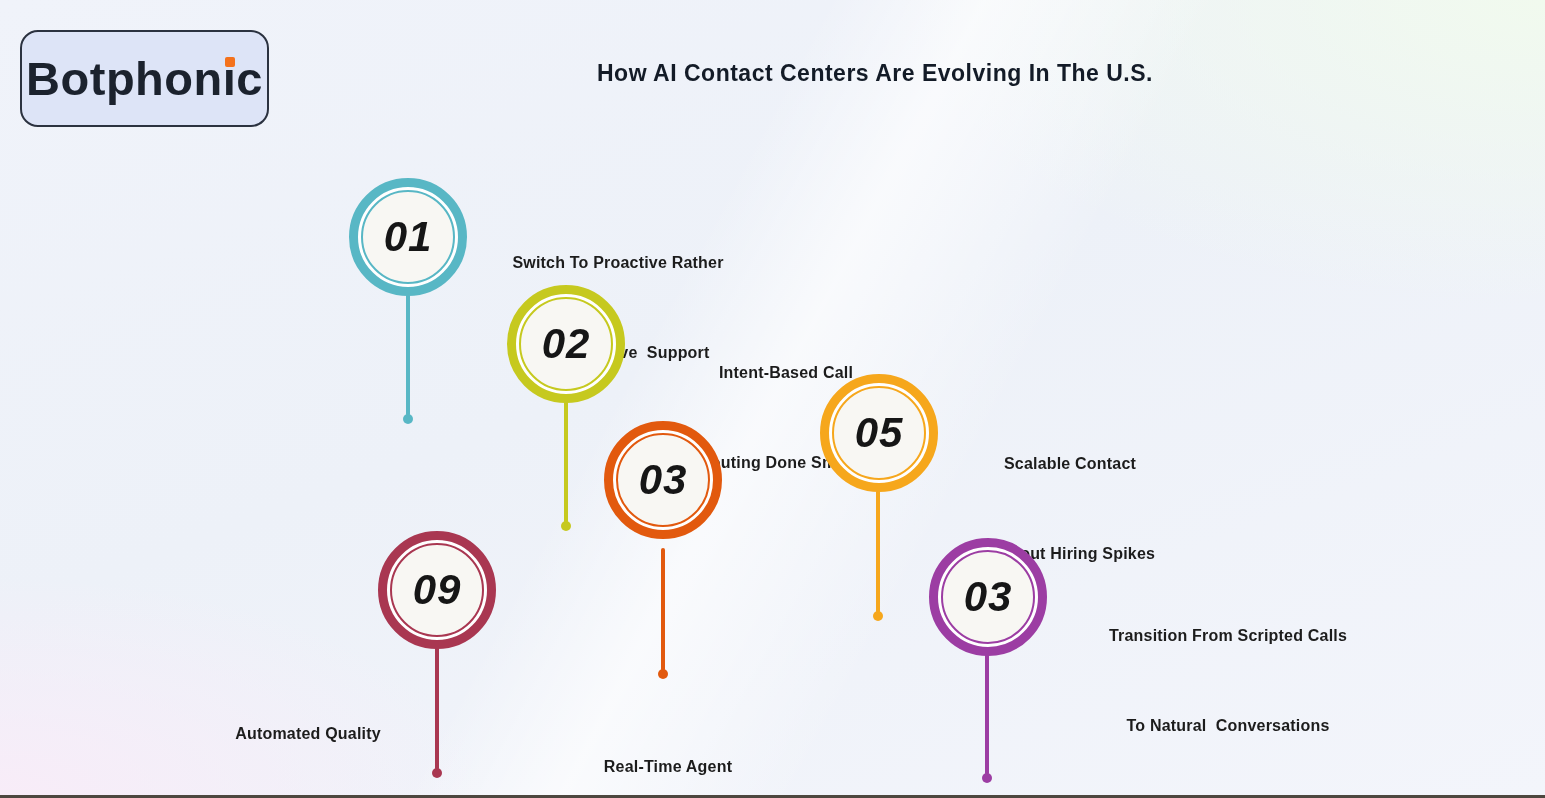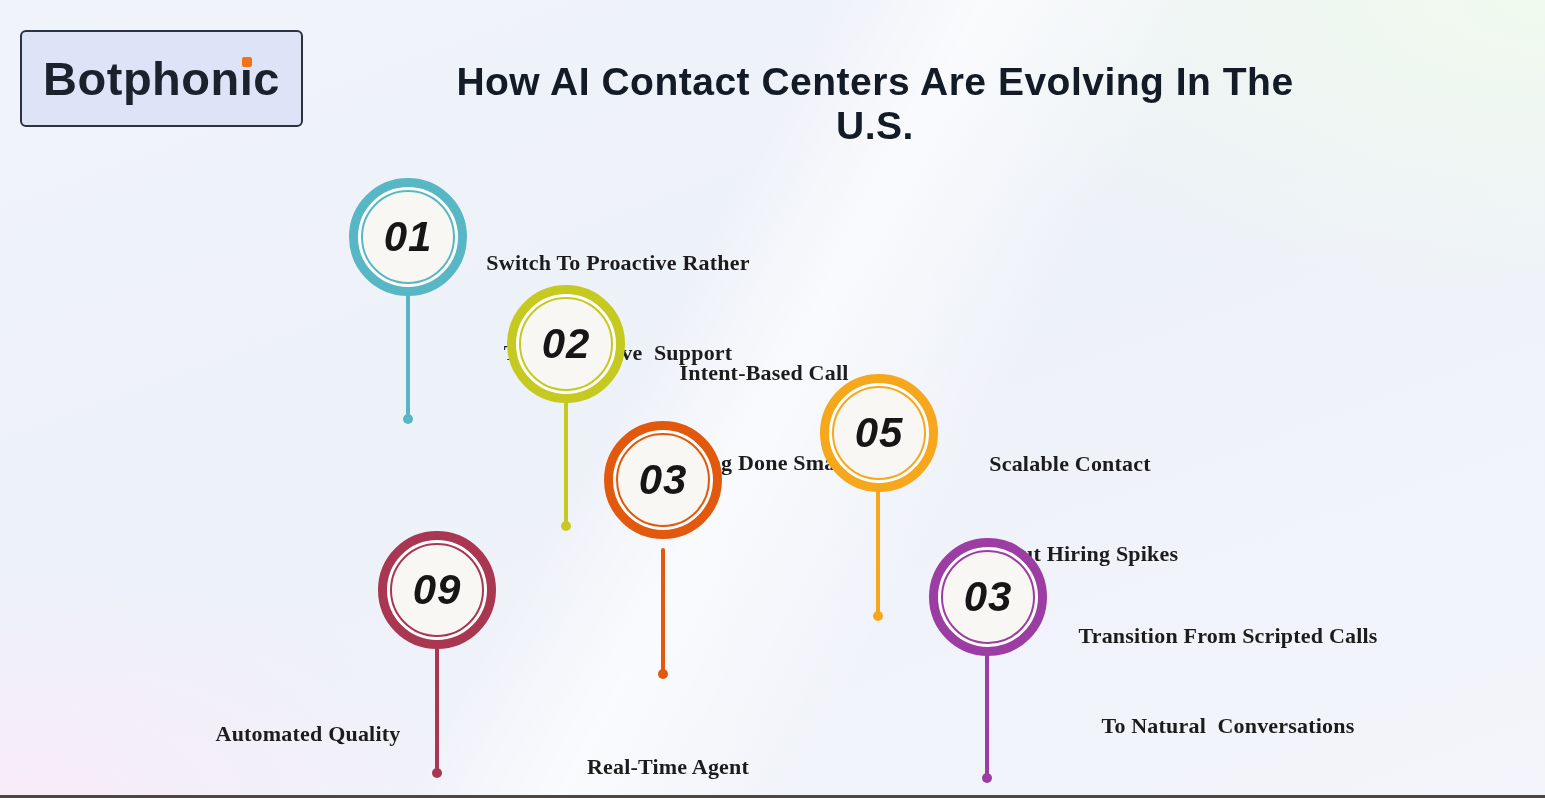--- a/index.html
+++ b/index.html
@@ -14,24 +14,24 @@
       linear-gradient(118deg, rgba(255,255,255,0) 42%, rgba(255,255,255,0.65) 50%, rgba(255,255,255,0) 62%),
       radial-gradient(ellipse 60% 55% at 100% 0%, #f1faee 0%, rgba(241,250,238,0) 70%),
       radial-gradient(ellipse 45% 40% at 0% 100%, #f8ecf8 0%, rgba(248,236,248,0) 70%),
       linear-gradient(160deg, #f0f3fa 0%, #edf1f8 45%, #f3f5fb 100%);
   }
 
   
   .logo-box {
     position: absolute;
     left: 20px; top: 30px;
-    width: 283px; height: 97px;
+    width: 249px; height: 97px;
     background: #dde4f7;
     border: 2px solid #2b3240;
-    border-radius: 6px;
+    border-radius: 18px;
     display: flex; align-items: center; justify-content: center;
   }
   .logo-text {
     font-size: 47px;
     font-weight: 700;
     color: #1b222e;
     letter-spacing: 0.5px;
     line-height: 1;
   }
   .i-wrap { position: relative; display: inline-block; }
@@ -44,21 +44,21 @@
     border-radius: 2px;
     background: var(--logo-dot, #f4711c);
   }
 
   
   .title {
     position: absolute;
     left: 420px; top: 60px;
     width: 910px;
     text-align: center;
-    font-size: 39px;
+    font-size: 23px;
     font-weight: 700;
     letter-spacing: 0.5px;
     color: #131b27;
   }
 
   
   .circle {
     position: absolute;
     width: 118px; height: 118px;
     border-radius: 50%;
@@ -94,40 +94,39 @@
   .dot {
     position: absolute;
     width: 10px; height: 10px;
     border-radius: 50%;
     background: var(--c);
     z-index: 2;
   }
   .label {
     position: absolute;
     text-align: center;
-    font-size: 22px;
+    font-size: 16px;
     font-weight: 700;
     color: #1c1c1c;
     line-height: 30px;
     letter-spacing: 0.2px;
     white-space: pre-wrap;
     z-index: 3;
-    font-family: Liberation Serif, serif;
   }
 
   
   .item-1 .circle { left: 349px; top: 178px; }
   .item-1 .stick  { left: 406px; top: 294px; height: 122px; }
   .item-1 .dot    { left: 403px; top: 414px; }
   .item-1 .label  { left: 468px; top: 188px; width: 300px; }
 
   .item-2 .circle { left: 507px; top: 285px; }
   .item-2 .stick  { left: 564px; top: 401px; height: 122px; }
   .item-2 .dot    { left: 561px; top: 521px; }
-  .item-2 .label  { left: 614px; top: 298px; width: 300px; }
+  .item-2 .label  { left: 636px; top: 298px; width: 300px; }
 
   .item-3 .circle { left: 604px; top: 421px; }
   .item-3 .stick  { left: 661px; top: 548px; height: 123px; }
   .item-3 .dot    { left: 658px; top: 669px; }
   .item-3 .label  { left: 518px; top: 692px; width: 300px; }
 
   .item-4 .circle { left: 378px; top: 531px; }
   .item-4 .stick  { left: 435px; top: 647px; height: 123px; }
   .item-4 .dot    { left: 432px; top: 768px; }
   .item-4 .label  { left: 158px; top: 659px; width: 300px; }

